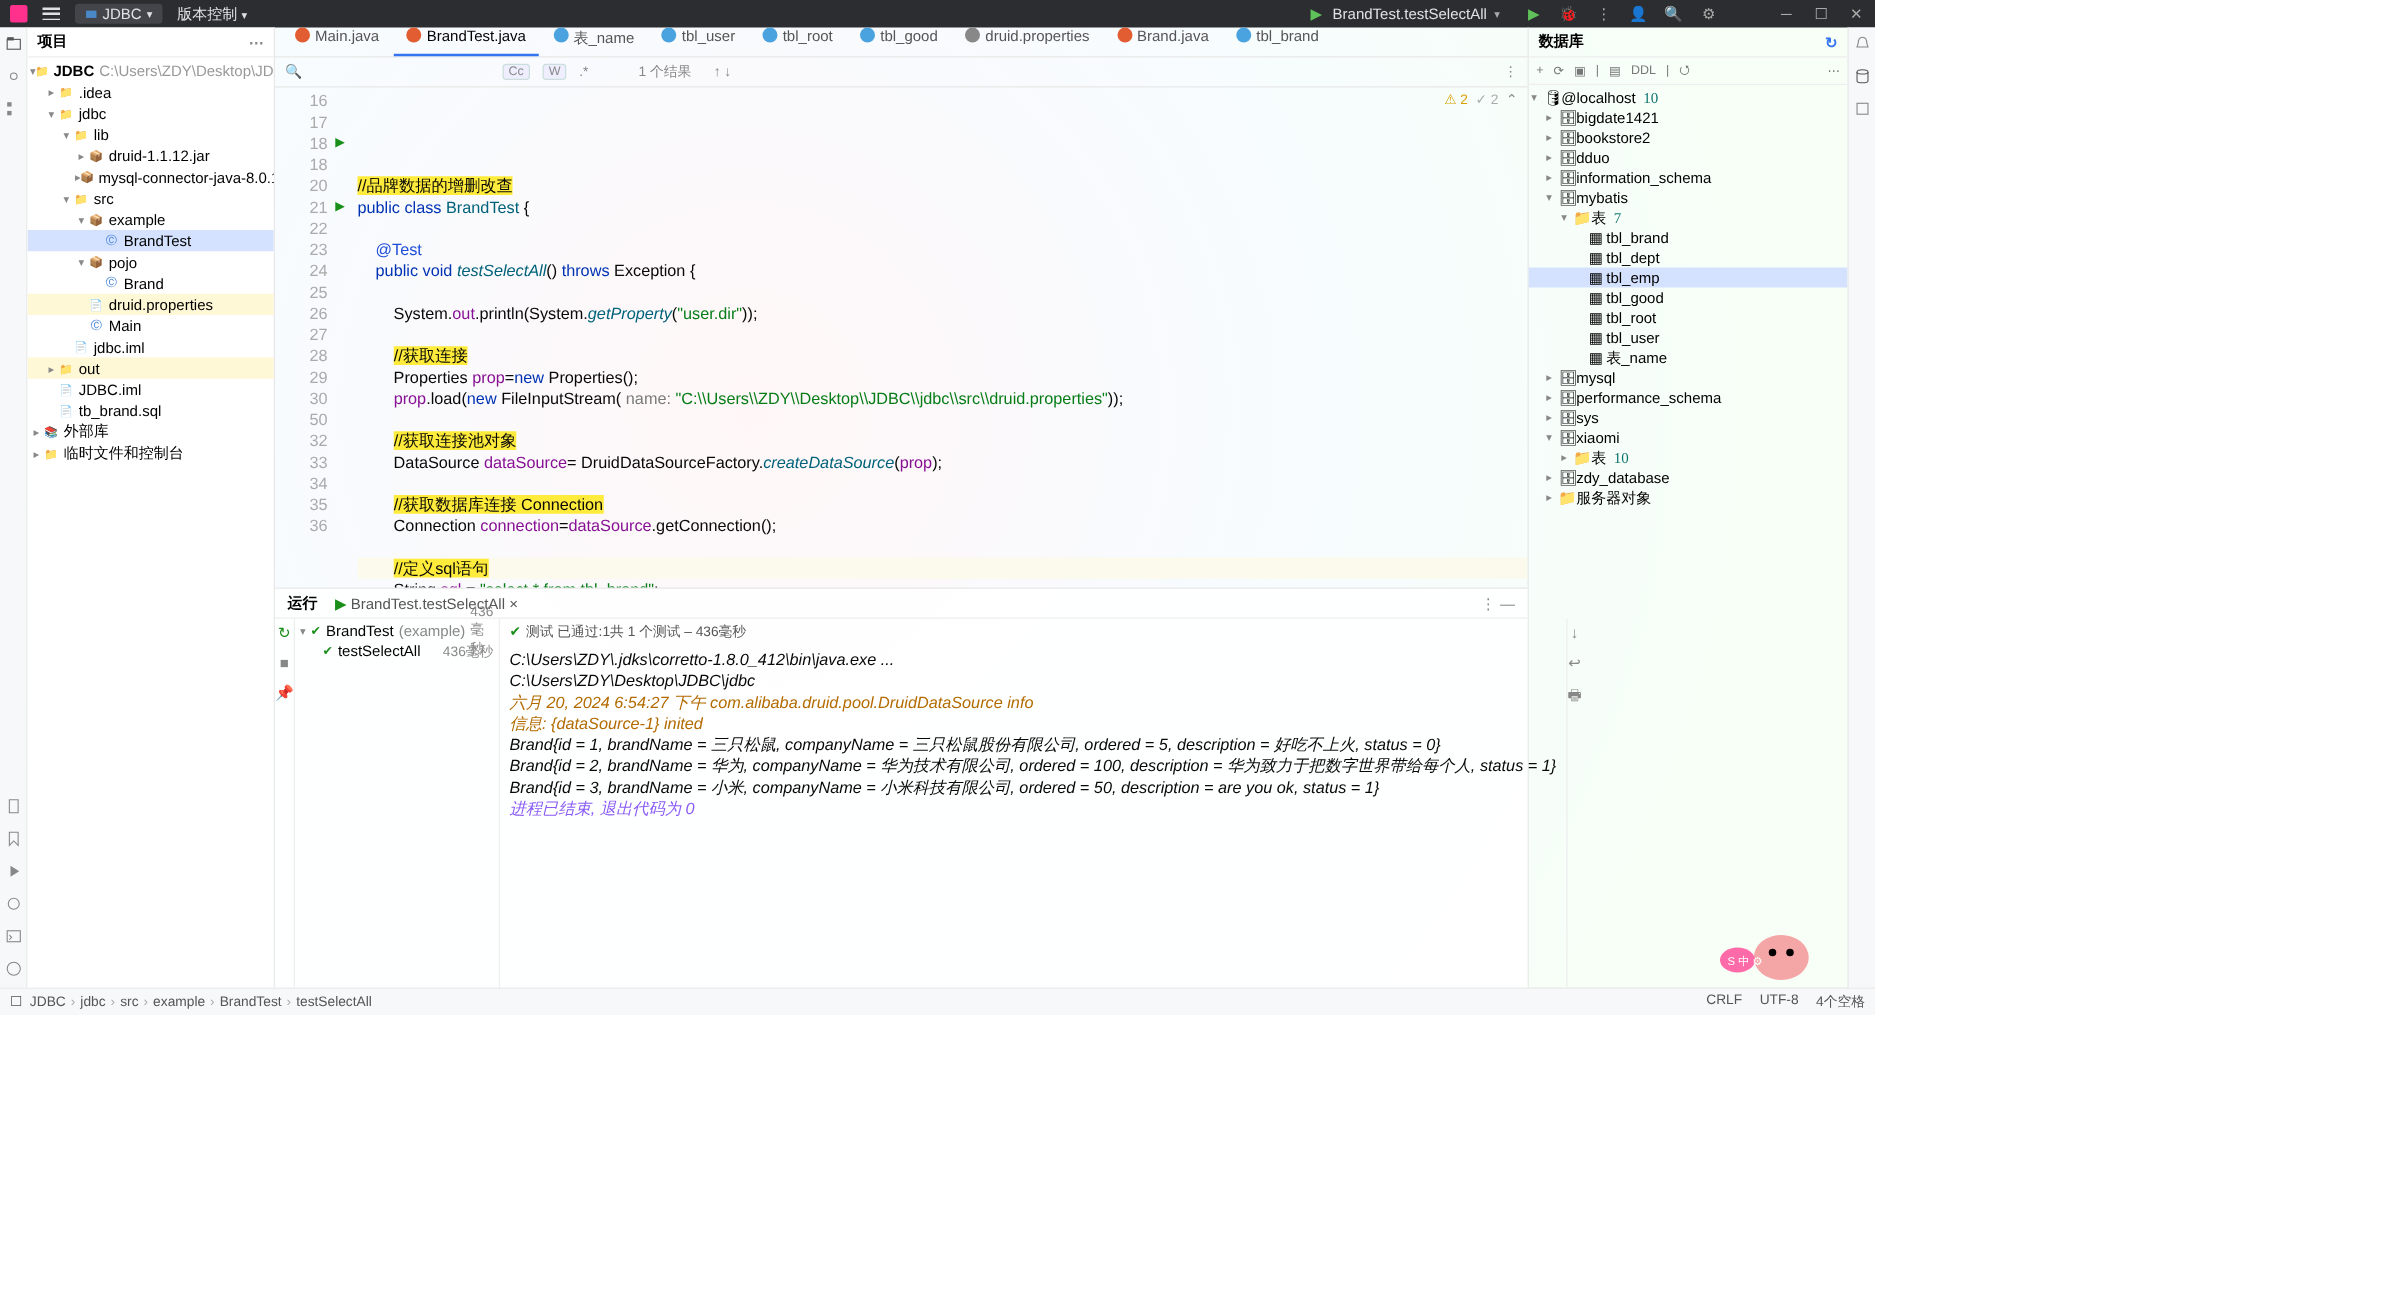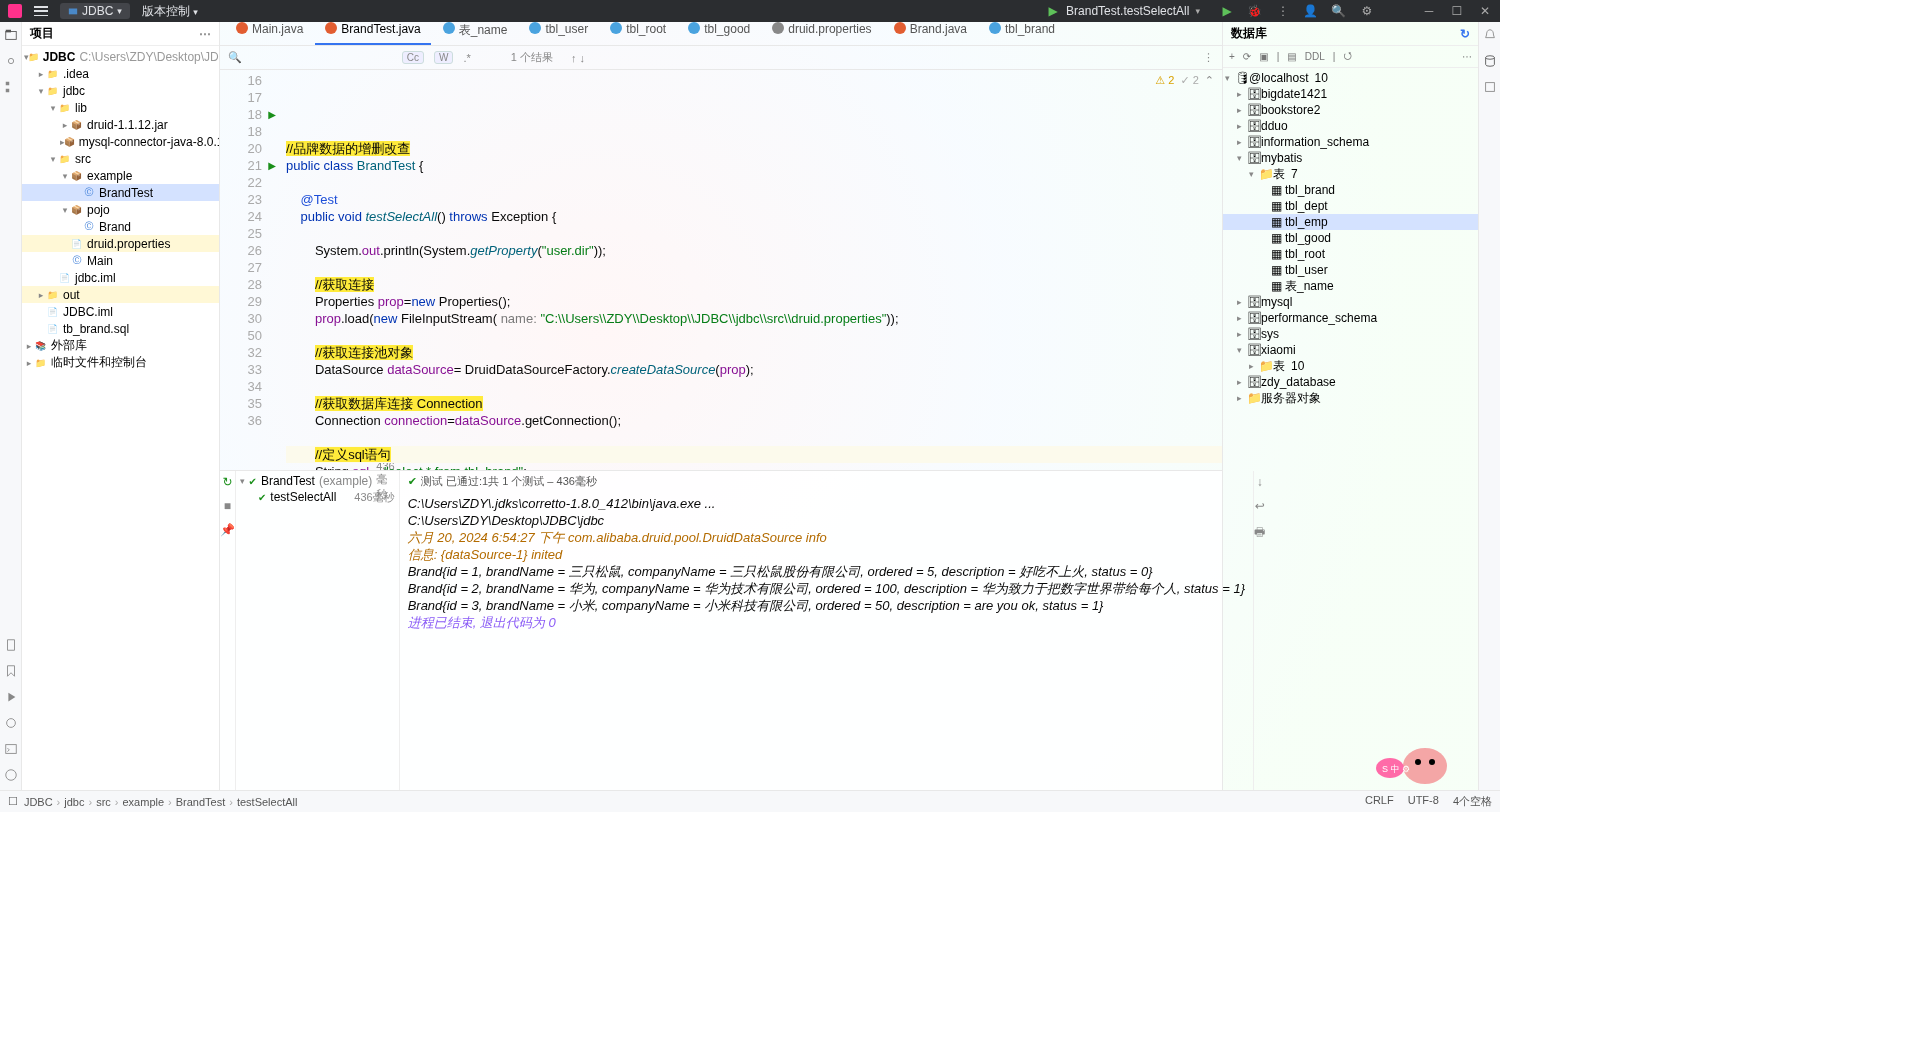--- a/index.html
+++ b/index.html
@@ -82,21 +82,21 @@
 .conout { flex: 1; padding: 4px 8px; font-family: "JetBrains Mono", Consolas, monospace; font-size: 13px; line-height: 17px; white-space: pre; color: #080808; overflow: hidden; font-style: italic; }
 .conout .log { color: #b36b00; }
 .conout .exit { color: #8b5cf6; }
 .dbpanel { width: 256px; border-left: 1px solid #e8e8e8; display: flex; flex-direction: column; }
 .dbhdr { height: 24px; display: flex; align-items: center; padding: 0 8px; font-weight: bold; border-bottom: 1px solid #eee; }
 .dbhdr .ref { margin-left: auto; color: #3574f0; }
 .dbtool { height: 22px; display: flex; align-items: center; padding: 0 6px; gap: 8px; border-bottom: 1px solid #eee; color: #777; font-size: 10px; }
 .dbtree { padding: 2px 0; font-size: 12px; }
 .dbtree .row { display: flex; align-items: center; height: 16px; }
 .dbtree .row.sel { background: #d4e2ff; }
-.dbtree .cnt { color: #000000; margin-left: 6px; }
+.dbtree .cnt { color: #0f766e; margin-left: 6px; font-family: Liberation Serif, serif; }
 
 .rightgutter { width: 22px; background: #f7f8fa; border-left: 1px solid #e8e8e8; display: flex; flex-direction: column; align-items: center; padding-top: 6px; gap: 12px; }
 
 .statusbar { height: 22px; background: #f7f8fa; border-top: 1px solid #e8e8e8; display: flex; align-items: center; padding: 0 8px; font-size: 11px; color: #555; }
 .statusbar .crumbs { display: flex; align-items: center; gap: 4px; }
 .statusbar .crumbs .sep { color: #aaa; }
 .statusbar .right { margin-left: auto; display: flex; gap: 14px; }
 
 .mascot { position: absolute; bottom: 26px; right: 40px; width: 90px; height: 60px; pointer-events: none; }
 .bgtint { position: absolute; inset: 0; background: radial-gradient(circle at 40% 40%, rgba(255,200,200,0.15), rgba(180,220,255,0.1) 40%, rgba(200,255,200,0.15) 80%); pointer-events: none; z-index: -1; }
@@ -362,20 +362,25 @@
       <div class="code" id="code">
         <div class="inspect">
           <span class="warn">⚠ <span>2</span></span>
           <span class="weak">✓ <span>2</span></span>
           <span>⌃</span>
         </div>
       <div class="l"></div><div class="l"><span class="hl-y">//品牌数据的增删改查</span></div><div class="l"><span class="kw">public </span><span class="kw">class </span><span class="cls">BrandTest </span><span>{</span></div><div class="l"></div><div class="l"><span>    </span><span class="ann">@Test</span></div><div class="l"><span>    </span><span class="kw">public </span><span class="kw">void </span><span class="mth">testSelectAll</span><span>() </span><span class="kw">throws </span><span>Exception {</span></div><div class="l"></div><div class="l"><span>        System.</span><span class="fld">out</span><span>.println(System.</span><span class="mth">getProperty</span><span>(</span><span class="str">"user.dir"</span><span>));</span></div><div class="l"></div><div class="l"><span>        </span><span class="hl-y">//获取连接</span></div><div class="l"><span>        Properties </span><span class="fld">prop</span><span>=</span><span class="kw">new </span><span>Properties();</span></div><div class="l"><span>        </span><span class="fld">prop</span><span>.load(</span><span class="kw">new </span><span>FileInputStream( </span><span class="param">name: </span><span class="str">"C:\\Users\\ZDY\\Desktop\\JDBC\\jdbc\\src\\druid.properties"</span><span>));</span></div><div class="l"></div><div class="l"><span>        </span><span class="hl-y">//获取连接池对象</span></div><div class="l"><span>        DataSource </span><span class="fld">dataSource</span><span>= DruidDataSourceFactory.</span><span class="mth">createDataSource</span><span>(</span><span class="fld">prop</span><span>);</span></div><div class="l"></div><div class="l"><span>        </span><span class="hl-y">//获取数据库连接 Connection</span></div><div class="l"><span>        Connection </span><span class="fld">connection</span><span>=</span><span class="fld">dataSource</span><span>.getConnection();</span></div><div class="l"></div><div class="l cur"><span>        </span><span class="hl-y">//定义sql语句</span></div><div class="l"><span>        String </span><span class="fld">sql</span><span> = </span><span class="str">"select * from tbl_brand"</span><span>;</span></div></div>
     </div>
 
     <div class="runpanel">
+      <div class="runhdr">
+        <span class="title">运行</span>
+        <span class="conf"><span style="color:#1a8f1a;">▶</span> <span>BrandTest.testSelectAll</span> ×</span>
+        <span style="margin-left:auto;color:#888;">⋮ —</span>
+      </div>
       <div class="runbody">
         <div style="width:22px;border-right:1px solid #eee;display:flex;flex-direction:column;align-items:center;padding-top:4px;gap:10px;color:#888;">
           <span style="color:#1a8f1a;">↻</span>
           <span>■</span>
           <span>📌</span>
         </div>
         <div class="testtree">
           <div class="trow" style="padding-left:0;">
               <span class="chev" style="font-size:9px;color:#888;">▾</span>
               <span class="ok">✔</span>

